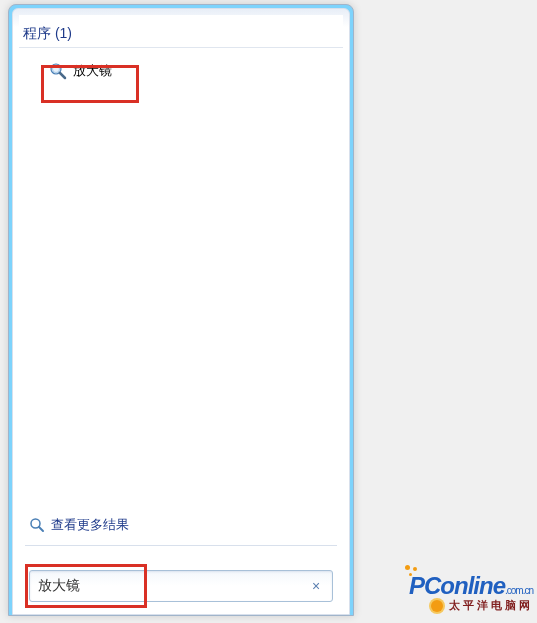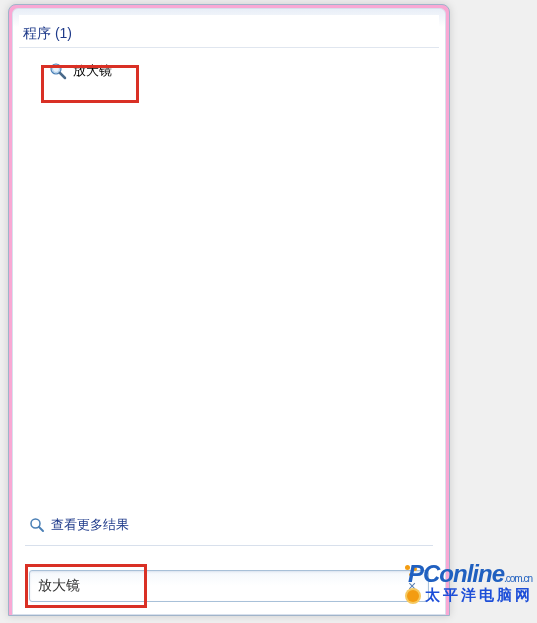--- a/index.html
+++ b/index.html
@@ -12,23 +12,23 @@
       height: 623px;
       background: #f0f0f0;
       position: relative;
       font-family: "Microsoft YaHei", "SimSun", sans-serif;
       font-size: 13px;
     }
     .start-panel {
       position: absolute;
       left: 8px;
       top: 4px;
-      width: 442px;
+      width: 346px;
       height: 612px;
-      background: #f9a8d4;
+      background: #7dd3fc;
       border-radius: 8px 8px 0 0;
       border: 1px solid #a0b4ca;
       box-shadow: 0 0 8px rgba(0,0,0,0.15);
       overflow: hidden;
     }
     .inner-border {
       position: absolute;
       left: 3px;
       top: 3px;
       right: 3px;
@@ -143,41 +143,41 @@
       bottom: 6px;
       left: 12px;
       width: 122px;
       height: 44px;
       border: 3px solid #d93025;
       pointer-events: none;
     }
     .watermark {
       position: absolute;
       right: 4px;
-      bottom: 18px;
-      text-align: center;
+      bottom: 10px;
+      text-align: left;
     }
     .watermark-logo {
       font-family: Arial, sans-serif;
       font-size: 24px;
       font-weight: bold;
       font-style: italic;
       color: #2060c0;
       letter-spacing: -1px;
     }
     .watermark-logo .comcn {
       font-size: 10px;
       font-style: normal;
       font-weight: normal;
       color: #2060c0;
     }
     .watermark-sub {
-      font-size: 15px;
+      font-size: 11px;
       font-weight: bold;
-      color: #1d4ed8;
+      color: #7f1d1d;
       letter-spacing: 3px;
       display: flex;
       align-items: center;
       justify-content: flex-end;
       margin-top: -2px;
     }
     .watermark-sub::before {
       content: "";
       width: 12px;
       height: 12px;

